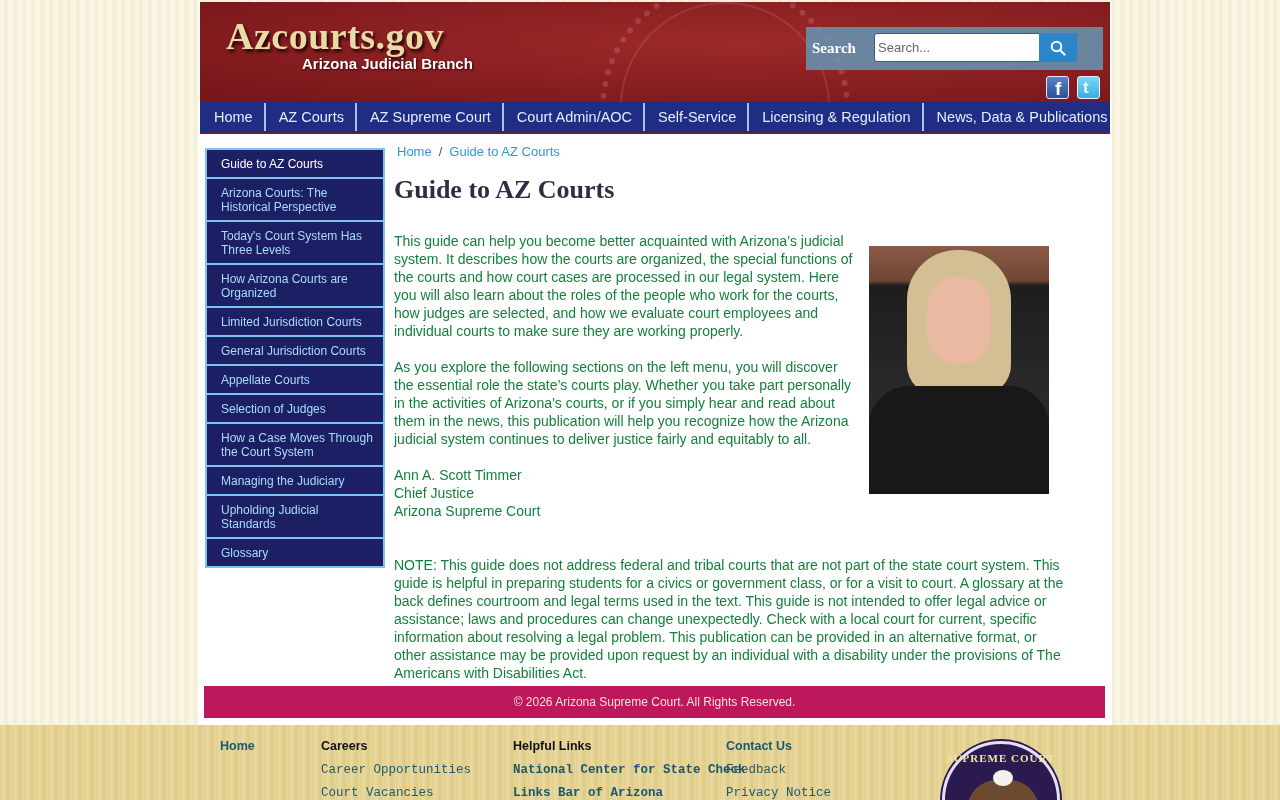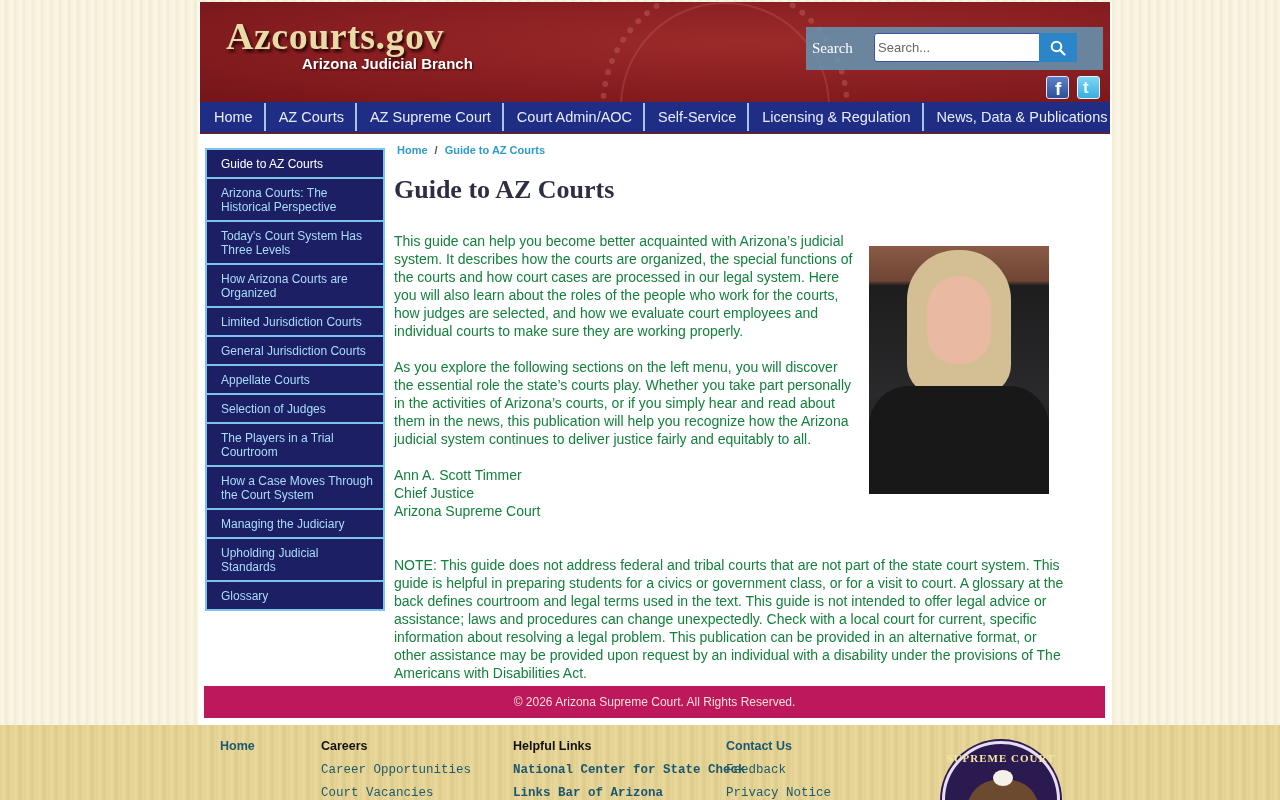--- a/index.html
+++ b/index.html
@@ -40,21 +40,21 @@
       position: absolute; left: 102px; top: 53px;
       font-weight: bold; font-size: 15px; color: #ffffff;
       text-shadow: 1px 1px 2px #3a0808;
     }
     .search-box {
       position: absolute; left: 606px; top: 25px; width: 297px; height: 43px;
       background: rgba(100,150,180,0.85);
     }
     .search-label {
       position: absolute; left: 6px; top: 13px;
-      font-family: "Liberation Serif", serif; font-weight: normal; font-size: 15px; color: #ffffff;
+      font-family: "Liberation Serif", serif; font-weight: bold; font-size: 15px; color: #ffffff;
     }
     .search-input {
       position: absolute; left: 68px; top: 6px; width: 173px; height: 29px;
       border: 1px solid #3a55a5; border-radius: 3px 0 0 3px; background: #fff;
       font-family: "Liberation Sans", sans-serif; font-size: 13px; padding-left: 3px; color: #0f172a;
     }
     .search-input::placeholder { color: #666; }
     .search-btn {
       position: absolute; left: 233px; top: 6px; width: 38px; height: 29px;
       background: #2a86c8; border: none; display: flex; align-items: center; justify-content: center;
@@ -73,21 +73,21 @@
       color: #e6ecff; font-size: 14.5px; padding: 0 11px 0 13px; height: 28px; line-height: 28px;
       border-left: 2px solid #a9c4ea; white-space: nowrap; cursor: pointer;
     }
     .nav-item:first-child { border-left: none; padding-left: 14px; }
     .sidebar { position: absolute; left: 7px; top: 146px; width: 180px; }
     .side-item {
       background: #1c1f63; border: 2px solid #7cc4ec; border-top: none;
       color: #a9dcfa; font-size: 12px; line-height: 14px; padding: 7px 10px 6px 14px; cursor: pointer;
     }
     .side-item:first-child { border-top: 2px solid #7cc4ec; color: #ffffff; }
-    .breadcrumb { position: absolute; left: 199px; top: 142px; font-size: 11px; color: #2e9ad3; font-weight: bold; }
+    .breadcrumb { position: absolute; left: 199px; top: 142px; font-size: 13px; color: #2e9ad3; }
     .breadcrumb .sep { color: #555; margin: 0 7px; }
     .page-title {
       position: absolute; left: 196px; top: 173px;
       font-family: "Liberation Serif", serif; font-weight: bold; font-size: 26px; color: #2c2f44;
     }
     .content { position: absolute; left: 196px; top: 230px; font-size: 14px; line-height: 18px; color: #15803d; }
     .para { width: 465px; margin-bottom: 18px; }
     .note { width: 672px; }
     .sig div { line-height: 18px; }
     .photo {
@@ -175,21 +175,20 @@
 
   <div class="sidebar">
     <div class="side-item">Guide to AZ Courts</div>
     <div class="side-item">Arizona Courts: The Historical Perspective</div>
     <div class="side-item">Today's Court System Has Three Levels</div>
     <div class="side-item">How Arizona Courts are Organized</div>
     <div class="side-item">Limited Jurisdiction Courts</div>
     <div class="side-item">General Jurisdiction Courts</div>
     <div class="side-item">Appellate Courts</div>
     <div class="side-item">Selection of Judges</div>
-    <div class="side-item">The Players in a Trial Courtroom</div>
     <div class="side-item">How a Case Moves Through the Court System</div>
     <div class="side-item">Managing the Judiciary</div>
     <div class="side-item">Upholding Judicial Standards</div>
     <div class="side-item">Glossary</div>
   </div>
 
   <div class="breadcrumb">
     <span>Home</span><span class="sep">/</span><span>Guide to AZ Courts</span>
   </div>
 

